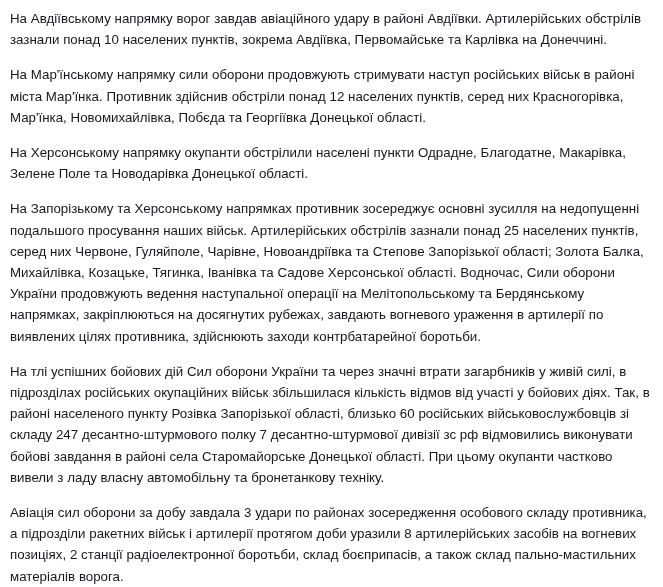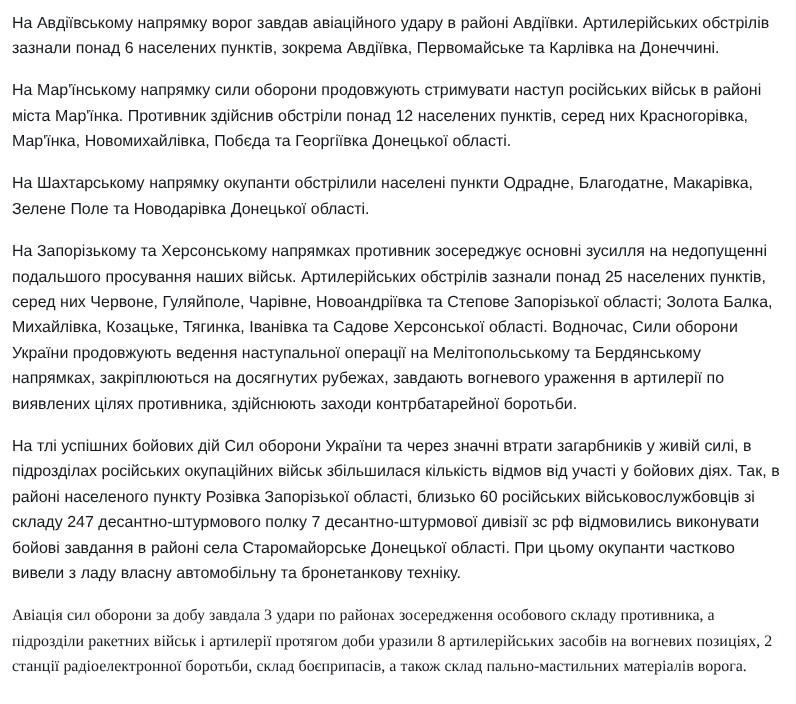--- a/index.html
+++ b/index.html
@@ -22,26 +22,25 @@
     font-size: 13.3px;
     line-height: 21.2px;
     color: #15181c;
     margin: 0 0 14px 0;
     text-align: left;
     letter-spacing: 0.0px;
     word-spacing: 0.1px;
   }
   .para:last-child {
     margin-bottom: 16px;
-    font-family: Liberation Serif, serif;
   }
 </style>
 </head>
 <body>
 
 <div class="article">
-  <p class="para">На Авдіївському напрямку ворог завдав авіаційного удару в районі Авдіївки. Артилерійських обстрілів зазнали понад 6 населених пунктів, зокрема Авдіївка, Первомайське та Карлівка на Донеччині.</p>
+  <p class="para">На Авдіївському напрямку ворог завдав авіаційного удару в районі Авдіївки. Артилерійських обстрілів зазнали понад 10 населених пунктів, зокрема Авдіївка, Первомайське та Карлівка на Донеччині.</p>
   <p class="para">На Мар'їнському напрямку сили оборони продовжують стримувати наступ російських військ в районі міста Мар'їнка. Противник здійснив обстріли понад 12 населених пунктів, серед них Красногорівка, Мар'їнка, Новомихайлівка, Побєда та Георгіївка Донецької області.</p>
-  <p class="para">На Шахтарському напрямку окупанти обстрілили населені пункти Одрадне, Благодатне, Макарівка, Зелене Поле та Новодарівка Донецької області.</p>
+  <p class="para">На Херсонському напрямку окупанти обстрілили населені пункти Одрадне, Благодатне, Макарівка, Зелене Поле та Новодарівка Донецької області.</p>
   <p class="para">На Запорізькому та Херсонському напрямках противник зосереджує основні зусилля на недопущенні подальшого просування наших військ. Артилерійських обстрілів зазнали понад 25 населених пунктів, серед них Червоне, Гуляйполе, Чарівне, Новоандріївка та Степове Запорізької області; Золота Балка, Михайлівка, Козацьке, Тягинка, Іванівка та Садове Херсонської області. Водночас, Сили оборони України продовжують ведення наступальної операції на Мелітопольському та Бердянському напрямках, закріплюються на досягнутих рубежах, завдають вогневого ураження в артилерії по виявлених цілях противника, здійснюють заходи контрбатарейної боротьби.</p>
   <p class="para">На тлі успішних бойових дій Сил оборони України та через значні втрати загарбників у живій силі, в підрозділах російських окупаційних військ збільшилася кількість відмов від участі у бойових діях. Так, в районі населеного пункту Розівка Запорізької області, близько 60 російських військовослужбовців зі складу 247 десантно-штурмового полку 7 десантно-штурмової дивізії зс рф відмовились виконувати бойові завдання в районі села Старомайорське Донецької області. При цьому окупанти частково вивели з ладу власну автомобільну та бронетанкову техніку.</p>
   <p class="para">Авіація сил оборони за добу завдала 3 удари по районах зосередження особового складу противника, а підрозділи ракетних військ і артилерії протягом доби уразили 8 артилерійських засобів на вогневих позиціях, 2 станції радіоелектронної боротьби, склад боєприпасів, а також склад пально-мастильних матеріалів ворога.</p>
 </div>
 
 </body></html>

